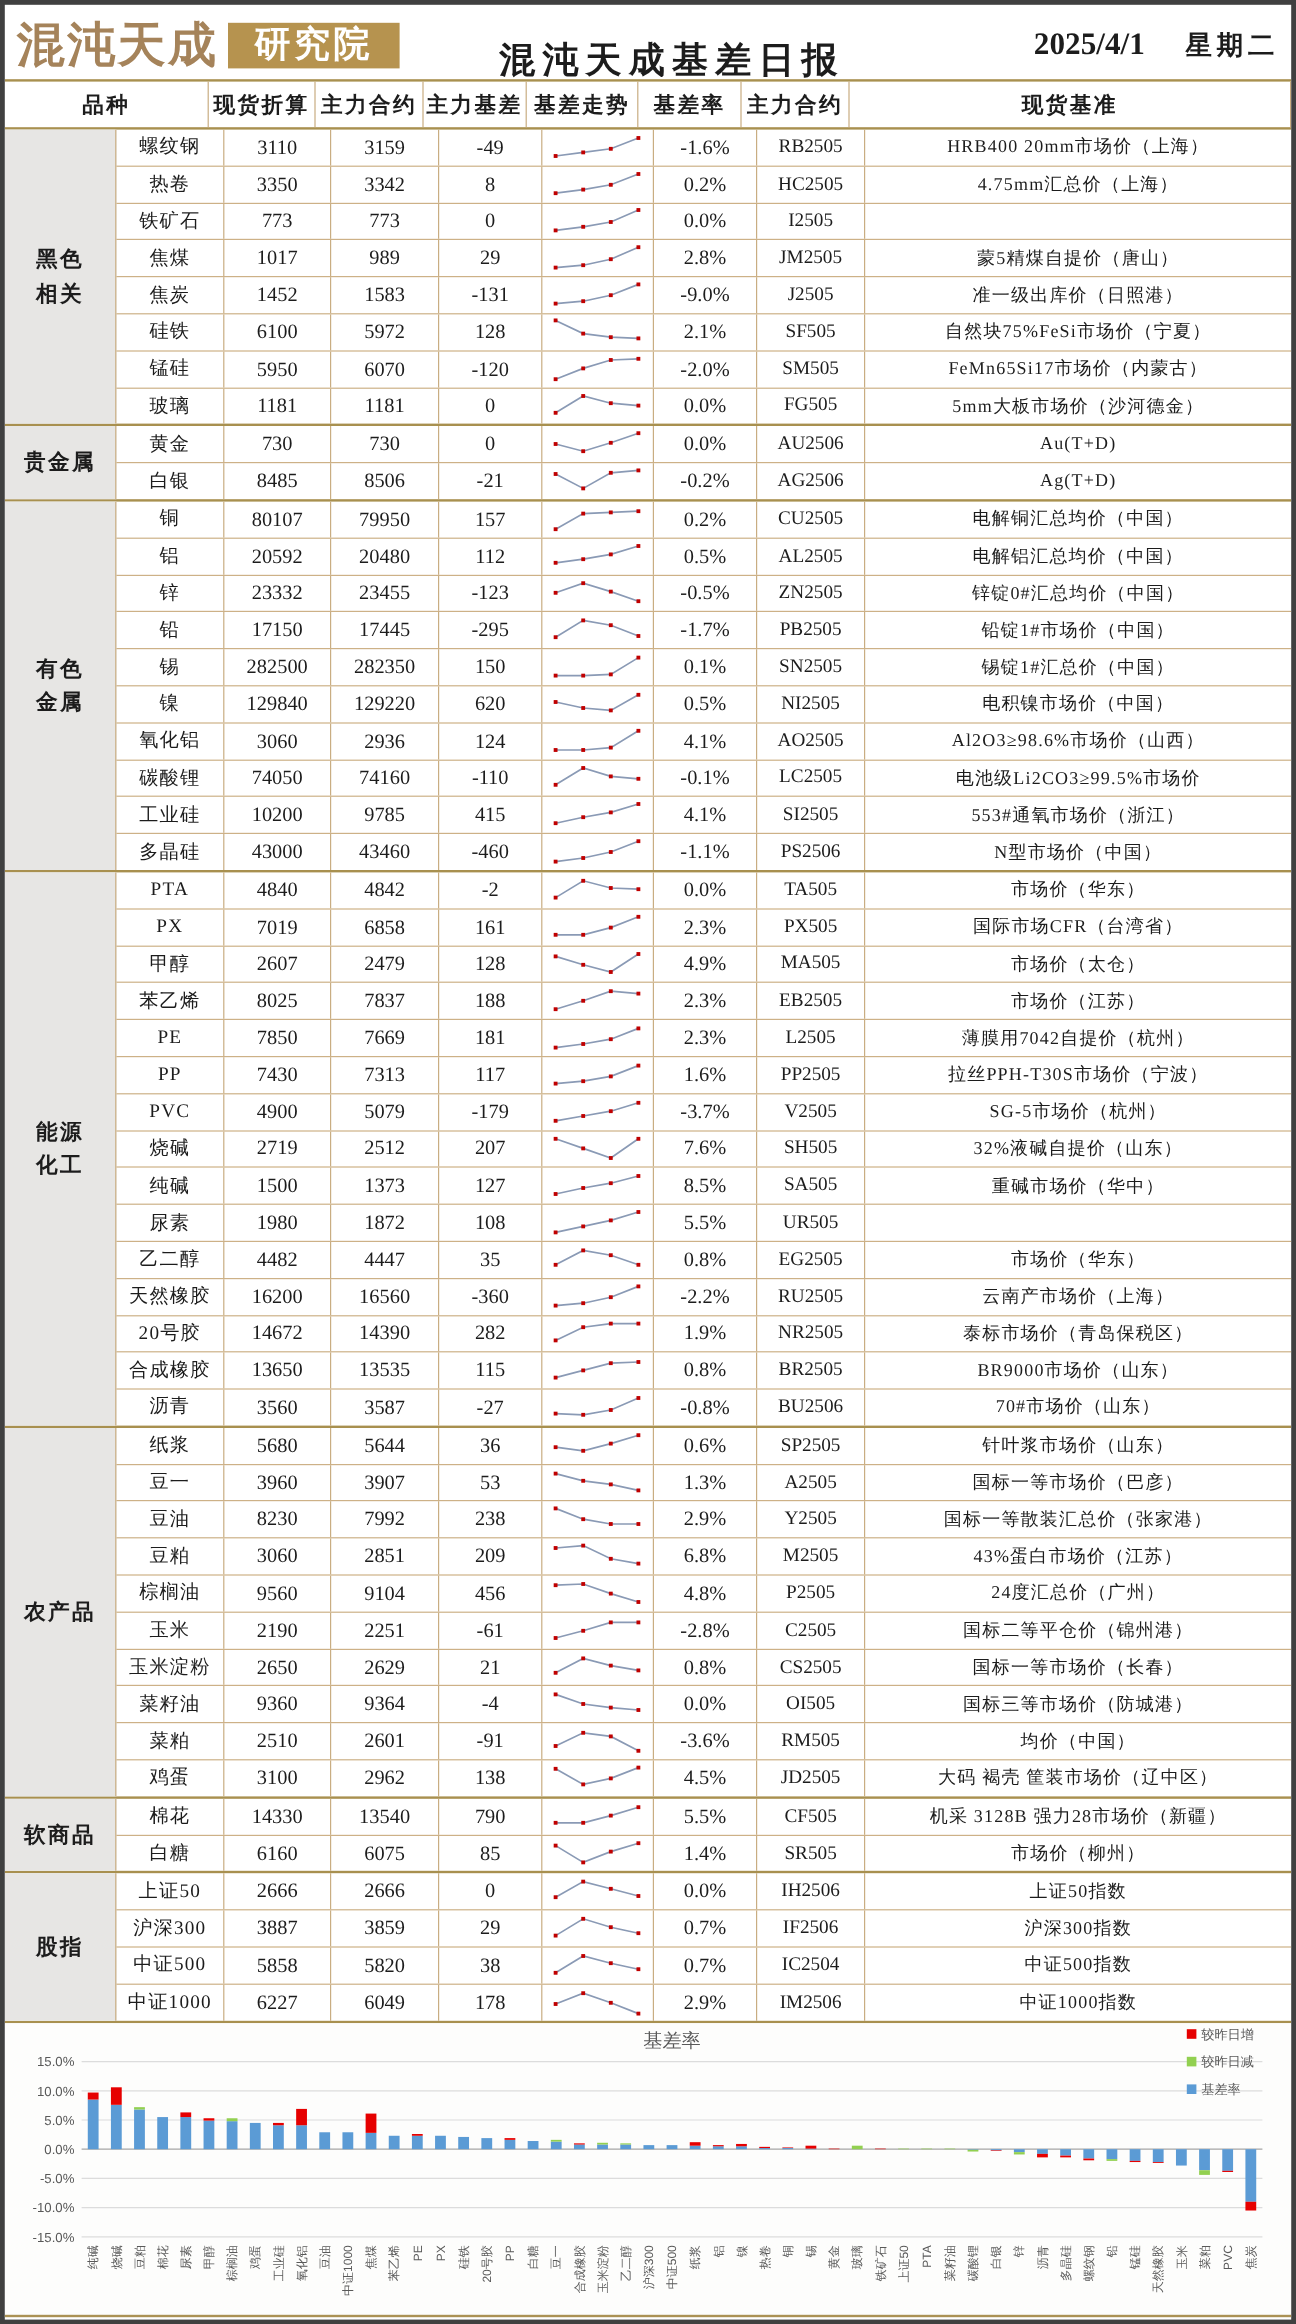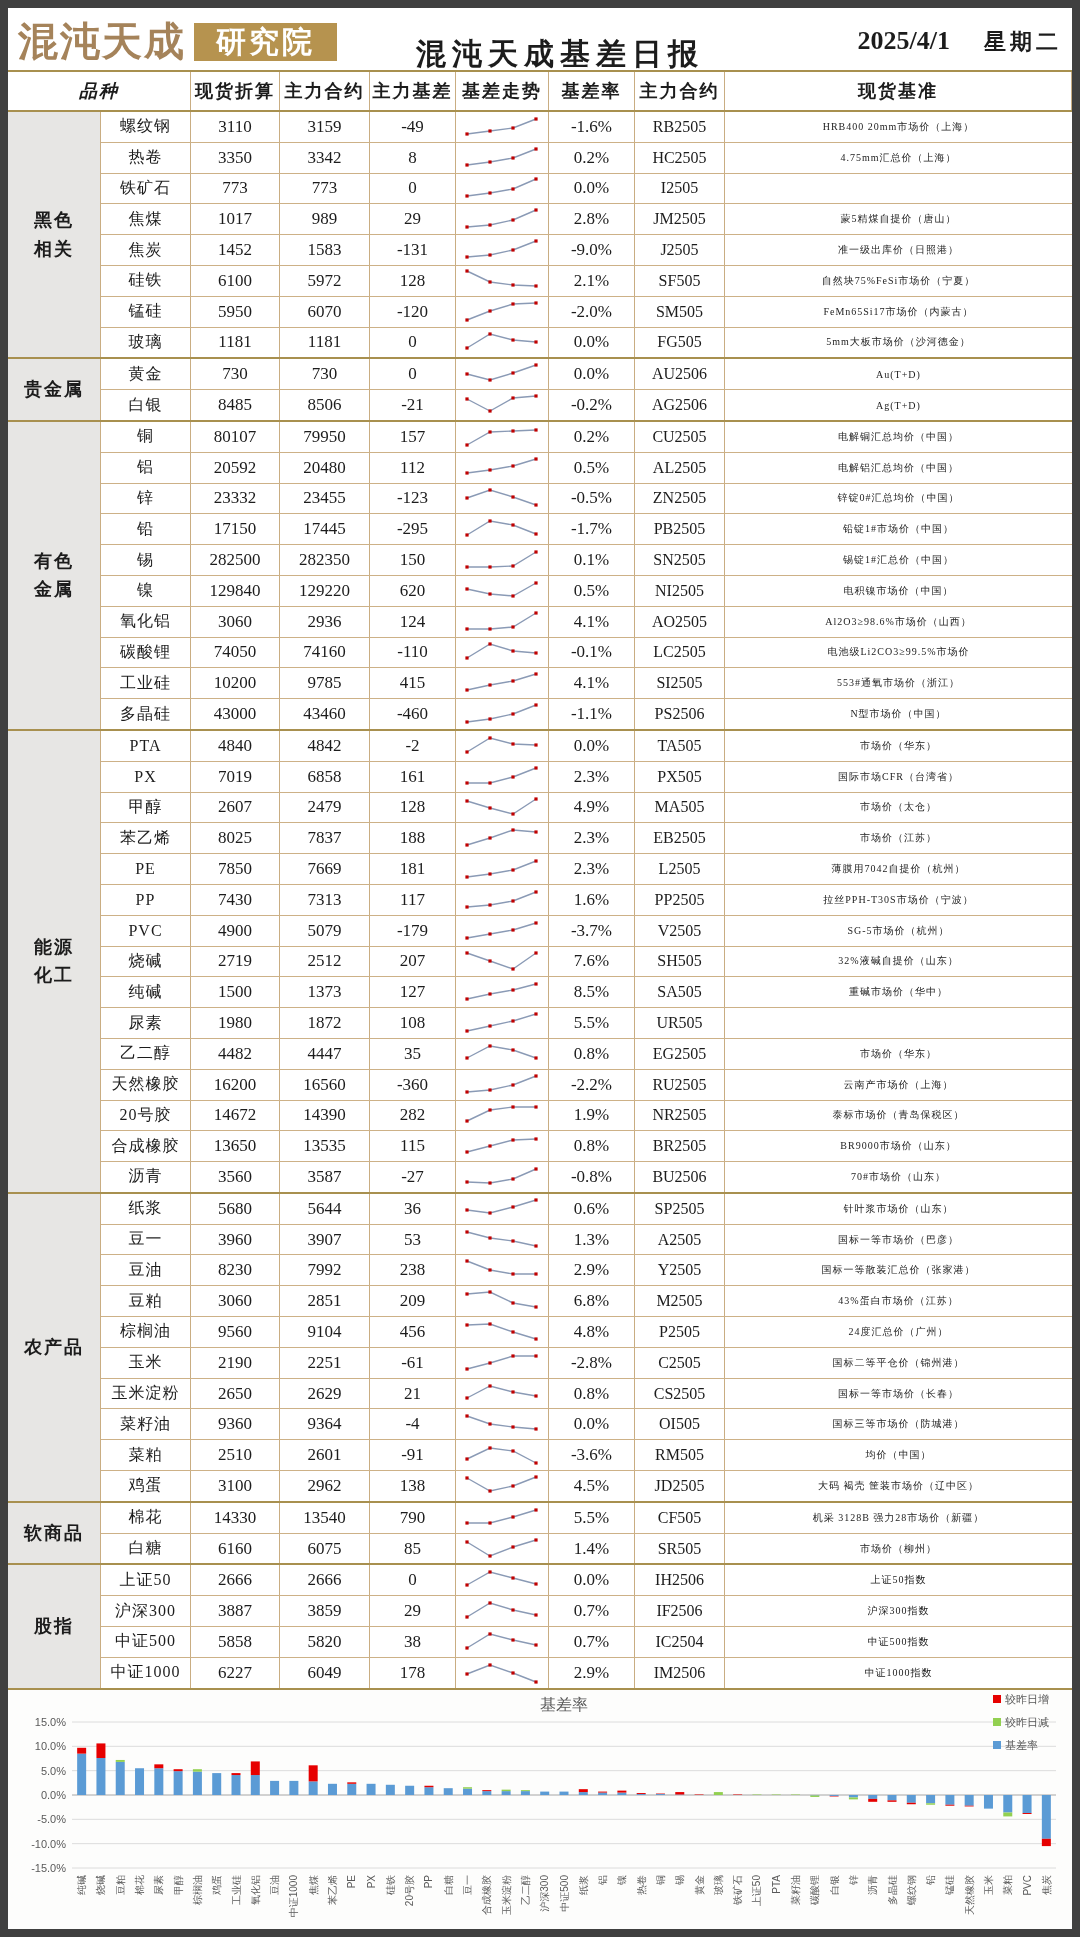--- a/index.html
+++ b/index.html
@@ -1,46 +1,46 @@
 <!DOCTYPE html>
 <html><head>
 <meta charset="utf-8">
 <style>
   html,body{margin:0;padding:0;background:#fff;}
   .page{
     width:1080px;height:1937px;box-sizing:border-box;
-    border:8px solid #404040;background:#fff;
+    border:4px solid #404040;background:#fff;
     display:flex;flex-direction:column;overflow:hidden;
     font-family:"Liberation Serif",serif;color:#1c1c1c;
   }
   
   .hdr{height:62px;flex:0 0 62px;display:grid;grid-template-columns:340px 1fr 300px;align-items:center;padding:0 10px;box-sizing:border-box;}
   .logo{display:flex;align-items:center;gap:8px;}
   .logo-text{font-size:40px;font-weight:bold;color:#a5835a;letter-spacing:2px;line-height:1;}
   .logo-seal{display:inline-block;background:#b6934f;color:#fff;font-size:30px;font-weight:bold;padding:4px 22px;letter-spacing:3px;line-height:1;}
   .title{font-size:30px;font-weight:bold;text-align:center;letter-spacing:6px;margin-top:26px;}
   .date-block{display:flex;justify-content:flex-end;align-items:baseline;gap:34px;font-weight:bold;}
   .date-val{font-size:26px;}
   .date-week{font-size:22px;letter-spacing:4px;}
   
   .tbl{flex:0 0 auto;border:2px solid #a8904f;border-left:none;border-right:none;margin:0;}
   .tbl-head{display:flex;height:38px;border-bottom:2px solid #a8904f;font-weight:bold;font-size:18px;}
   .hc{display:flex;align-items:center;justify-content:center;border-right:1px solid #c9ad82;letter-spacing:2px;box-sizing:border-box;}
-  .w-first{width:183px;font-style:italic;} .w-name{width:90px;} .w-spot{width:89px;}
+  .w-first{width:170px;} .w-name{width:90px;} .w-spot{width:89px;}
   .w-price{width:90px;} .w-basis{width:86px;text-align:center;} .w-trend{width:93px;} .w-rate{width:86px;}
   .w-code{width:90px;} .w-bench{flex:1;}
   .grp{display:flex;border-top:2px solid #a8904f;}
   .grp:first-child{border-top:none;}
   .grp-label{width:93px;flex:0 0 93px;background:#e7e6e4;display:flex;align-items:center;justify-content:center;
     border-right:1px solid #c9ad82;font-size:18px;font-weight:bold;letter-spacing:2px;white-space:pre-line;text-align:center;line-height:1.6;box-sizing:border-box;}
   .grp-rows{flex:1;display:flex;flex-direction:column;}
   .row{display:flex;height:29.8px;border-bottom:1px solid #cdb187;}
   .grp-rows .row:last-child{border-bottom:none;}
   .cell{display:flex;align-items:center;justify-content:center;border-right:1px solid #c9ad82;box-sizing:border-box;font-size:16px;overflow:hidden;white-space:nowrap;}
-  .cell.w-bench{border-right:none;font-size:10px;letter-spacing:1px;}
+  .cell.w-bench{border-right:none;font-size:15px;letter-spacing:1px;}
   .cell.w-name{font-size:16px;letter-spacing:1px;}
   .num{font-size:17px;}
   .spark-svg{display:block;}
   
   .chart-box{flex:0 0 238px;border-bottom:2px solid #ab9254;background:#fdfdfc;position:relative;}
   
   .footer{flex:1;display:flex;align-items:center;padding-left:14px;font-size:24px;font-weight:bold;font-style:italic;letter-spacing:1px;}
 </style>
 </head>
 <body>

